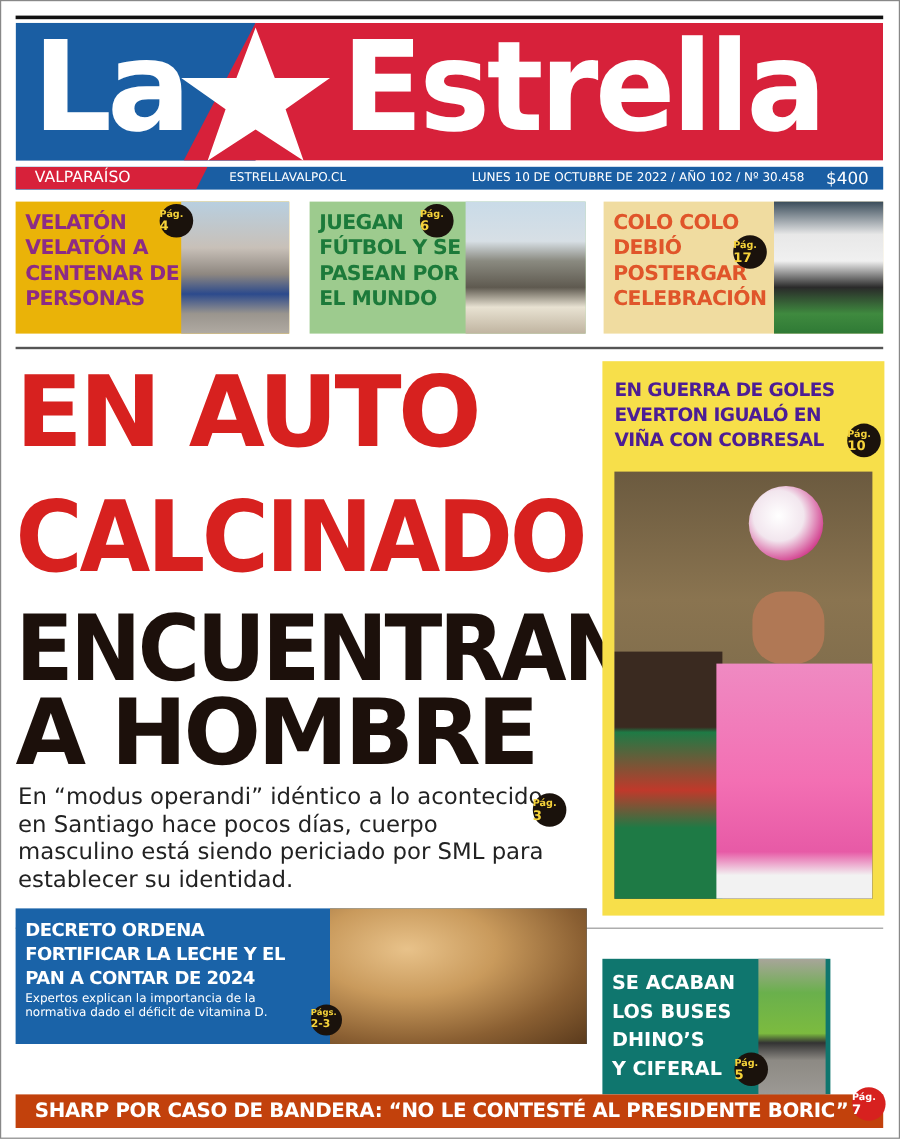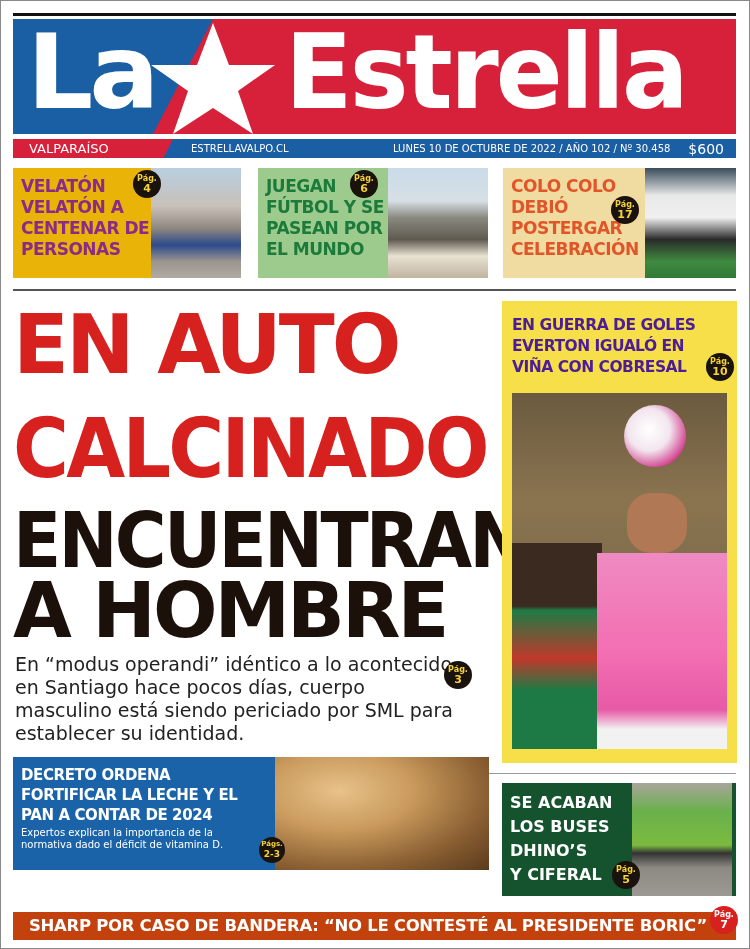--- a/index.html
+++ b/index.html
@@ -13,32 +13,32 @@
 .mh-star{position:absolute;left:130px;top:2px;width:140px;height:115px}
 .mh-est{position:absolute;left:272px;top:-8px;font:bold 104px "DejaVu Sans",sans-serif;color:#fff;letter-spacing:-3px;transform:scaleX(.95);transform-origin:left}
 .subbar{left:12px;top:138px;width:723px;height:19px;background:#1a5ea3;display:flex;align-items:center;font-weight:normal;color:#fff}
 .sb-city{background:#d7213a;height:19px;width:160px;padding-left:16px;font-size:13px;line-height:19px;clip-path:polygon(0 0,100% 0,94% 100%,0 100%)}
 .sb-url{font-size:10px;margin-left:18px}
 .sb-date{font-size:10px;margin-left:auto;margin-right:18px}
 .sb-price{font-size:14px;margin-right:12px}
 .teaser{top:167px;height:110px;display:flex}
 .teaser .txt{position:relative;padding:8px 0 0 8px;font-weight:bold;font-size:17px;line-height:21px;letter-spacing:-.5px}
 .teaser .img{height:110px}
-.pg{position:absolute;width:28px;height:28px;border-radius:50%;background:#1a120c;color:#f5d23a;font:bold 8px/9px "DejaVu Sans",sans-serif;text-align:center;padding-top:4px}
+.pg{position:absolute;width:28px;height:28px;border-radius:50%;background:#1a120c;color:#f5d23a;font:bold 8px/9px "DejaVu Sans",sans-serif;padding-top:4px}
 .pg b{display:block;font-size:11px;line-height:11px}
 .divider{left:12px;width:723px;height:2px;background:#555}
 .hl{left:12px;font-weight:bold;letter-spacing:-3px;white-space:nowrap;transform-origin:left top}
 .hl-red{color:#d7211f;font-size:82px}
 .hl-blk{color:#1c100b;font-size:76px}
 .lede{left:14px;top:652px;width:440px;font-size:19px;line-height:23px;color:#222}
 .sidebox{left:501px;top:300px;width:235px;height:462px;background:#f7df4a;padding:6px}
 .sidebox-t{font-weight:bold;font-size:15.5px;line-height:21px;color:#4c1d95;padding:8px 4px 0 4px;letter-spacing:-.5px}
 .sidebox-img{position:absolute;left:10px;top:92px;width:215px;height:356px;background:linear-gradient(180deg,#6b5a3f 0%,#8a7450 30%,#7b6a4a 60%,#5a4b35 100%);overflow:hidden}
 .bottom1{left:12px;top:756px;width:476px;height:113px;background:#1a63a8;display:flex}
-.bottom2{left:501px;top:782px;width:234px;height:113px;background:#14532d;display:flex}
+.bottom2{left:501px;top:798px;width:190px;height:113px;background:#0f766e;display:flex}
 .ticker{left:12px;top:911px;width:723px;height:28px;background:#c2410c;color:#fff;font-weight:bold;font-size:16.5px;line-height:28px;padding-left:16px;letter-spacing:-.3px;white-space:nowrap}
 </style>
 </head>
 <body>
 
 <div class="abs topline"></div>
 
 <div class="abs masthead">
   <div class="mh-blue"></div>
   <div class="mh-red"></div>
@@ -46,21 +46,21 @@
   <svg class="mh-star" viewBox="0 0 140 115">
     <polygon points="70,2 86,44 132,44 95,70 110,113 70,87 30,113 45,70 8,44 54,44" fill="#fff"></polygon>
   </svg>
   <div class="mh-est">Estrella</div>
 </div>
 
 <div class="abs subbar">
   <div class="sb-city">VALPARAÍSO</div>
   <div class="sb-url">ESTRELLAVALPO.CL</div>
   <div class="sb-date">LUNES 10 DE OCTUBRE DE 2022 / AÑO 102 / Nº 30.458</div>
-  <div class="sb-price">$600</div>
+  <div class="sb-price">$400</div>
 </div>
 
 <div class="abs teaser" style="left:12px;width:228px;background:#eab308">
   <div class="txt" style="width:138px;color:#8c2b86">
     <div>VELATÓN</div>
     <div>VELATÓN A</div>
     <div>CENTENAR DE</div>
     <div>PERSONAS</div>
   </div>
   <div class="img" style="width:90px;background:linear-gradient(180deg,#b8cfe0 0%,#c8c0b8 35%,#8e8780 55%,#2c4a8c 70%,#9a958e 85%,#b0aaa2 100%)"></div>

